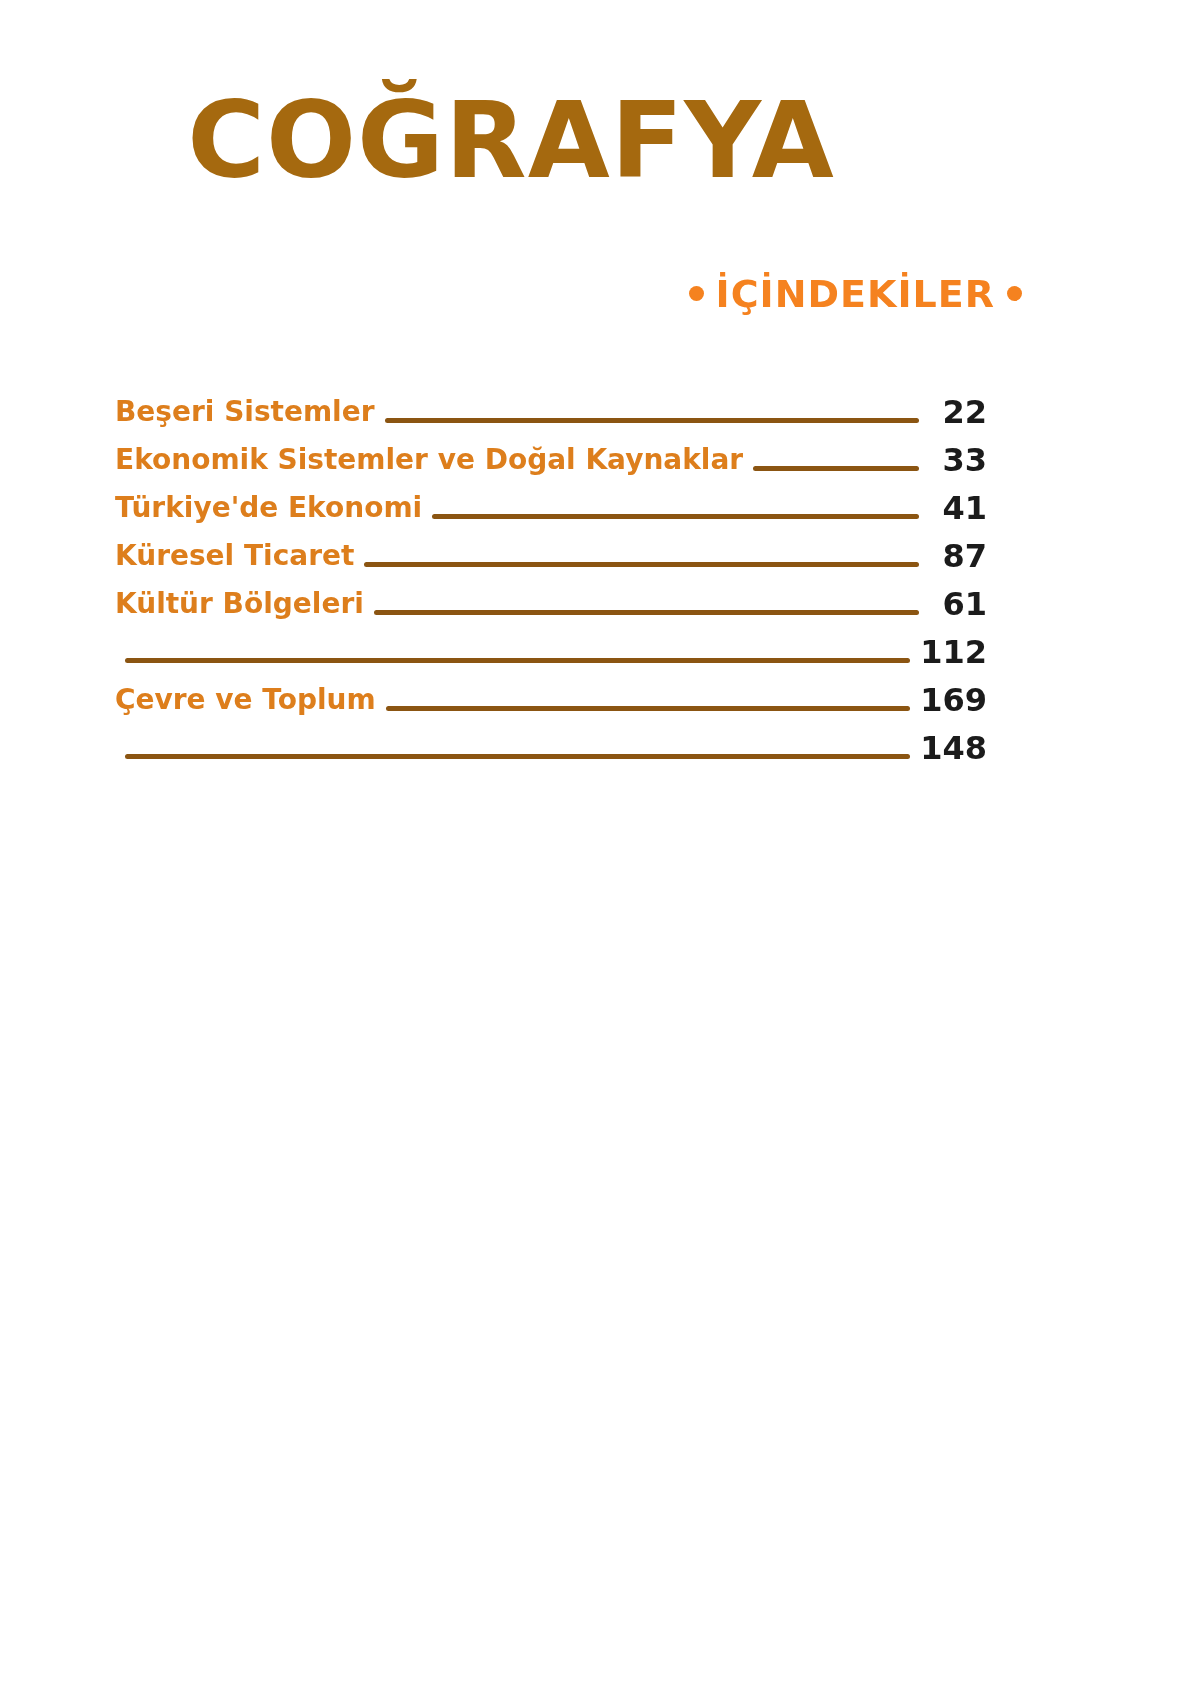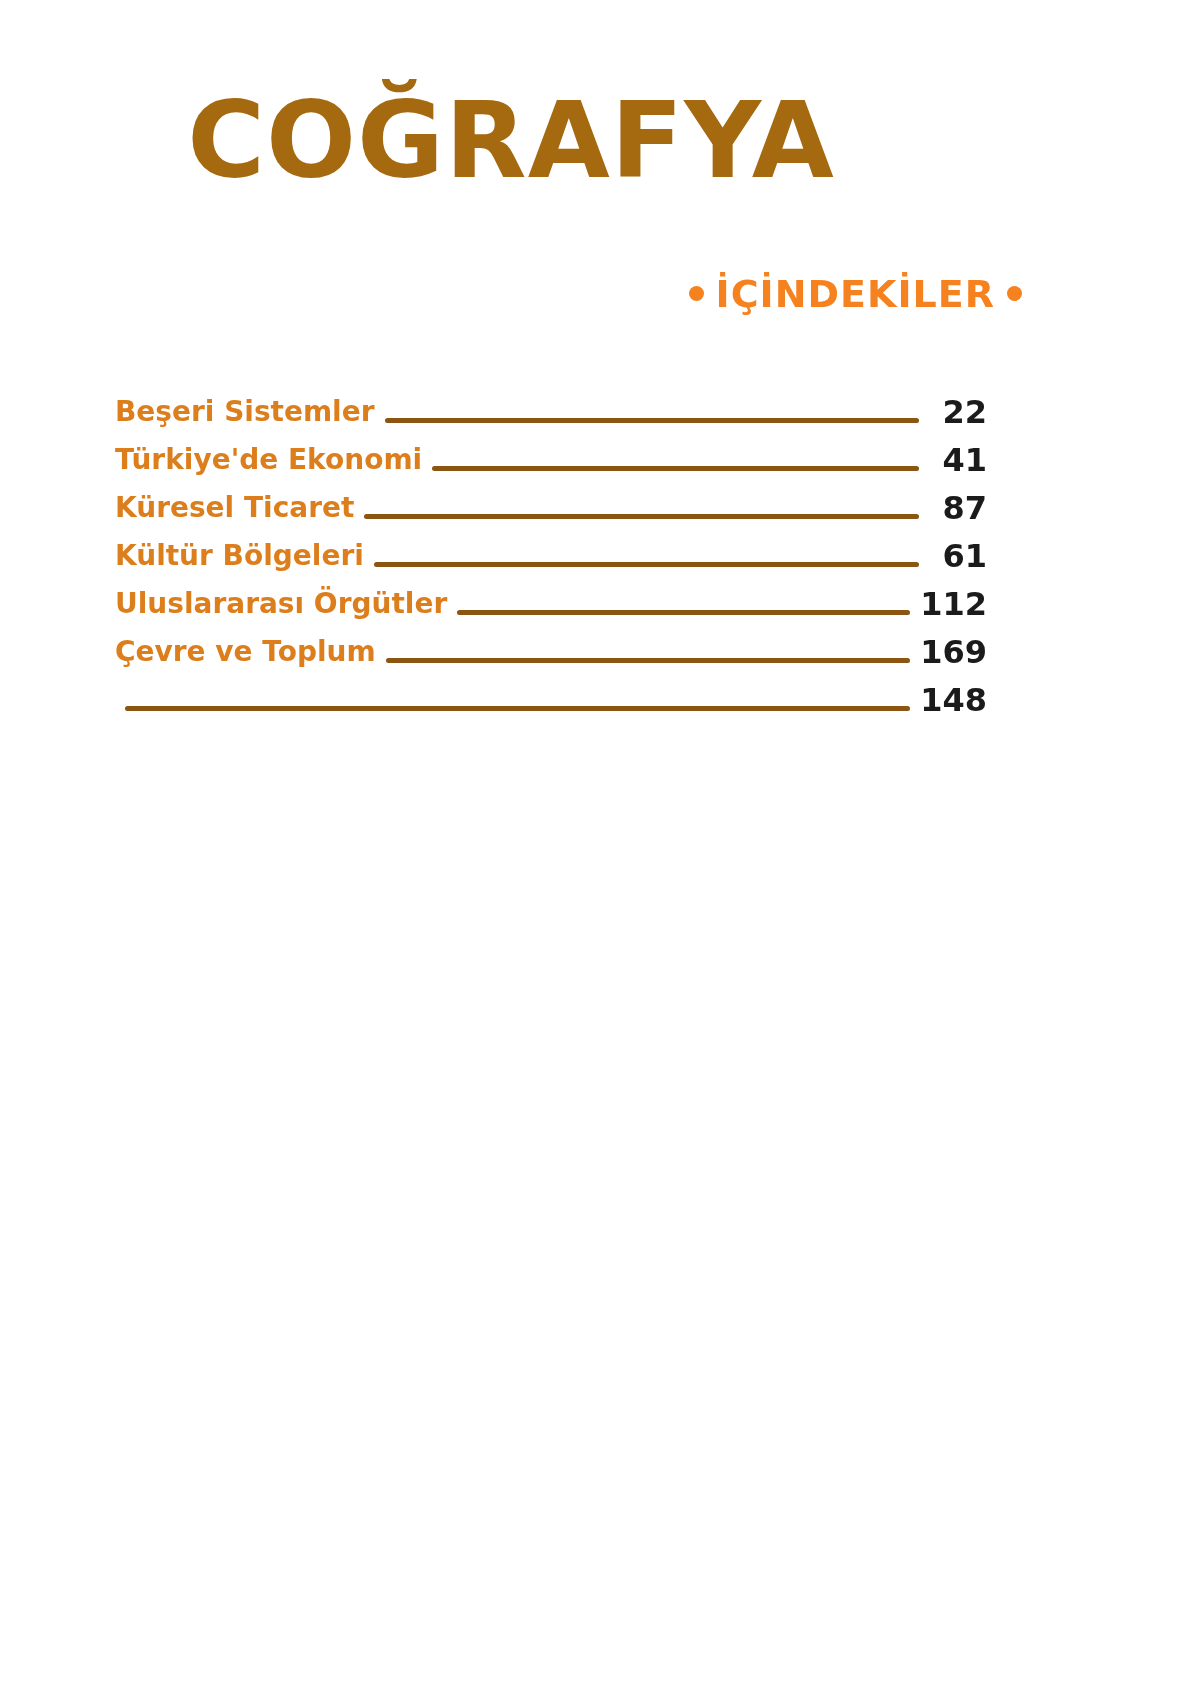--- a/index.html
+++ b/index.html
@@ -105,41 +105,45 @@
 
   <div class="toc">
 
 
       <div class="toc-row">
         <span class="toc-label">Beşeri Sistemler</span>
         <span class="leader"></span>
         <span class="toc-page">22</span>
       </div>
 
+      <div class="toc-row">
+        <span class="toc-label">Ekonomik Sistemler ve Doğal Kaynaklar</span>
+        <span class="leader"></span>
+        <span class="toc-page">33</span>
+      </div>
 
       <div class="toc-row">
         <span class="toc-label">Türkiye'de Ekonomi</span>
         <span class="leader"></span>
         <span class="toc-page">41</span>
       </div>
 
       <div class="toc-row">
         <span class="toc-label">Küresel Ticaret</span>
         <span class="leader"></span>
         <span class="toc-page">87</span>
       </div>
 
       <div class="toc-row">
         <span class="toc-label">Kültür Bölgeleri</span>
         <span class="leader"></span>
         <span class="toc-page">61</span>
       </div>
 
       <div class="toc-row">
-        <span class="toc-label">Uluslararası Örgütler</span>
         <span class="leader"></span>
         <span class="toc-page">112</span>
       </div>
 
       <div class="toc-row">
         <span class="toc-label">Çevre ve Toplum</span>
         <span class="leader"></span>
         <span class="toc-page">169</span>
       </div>
 

